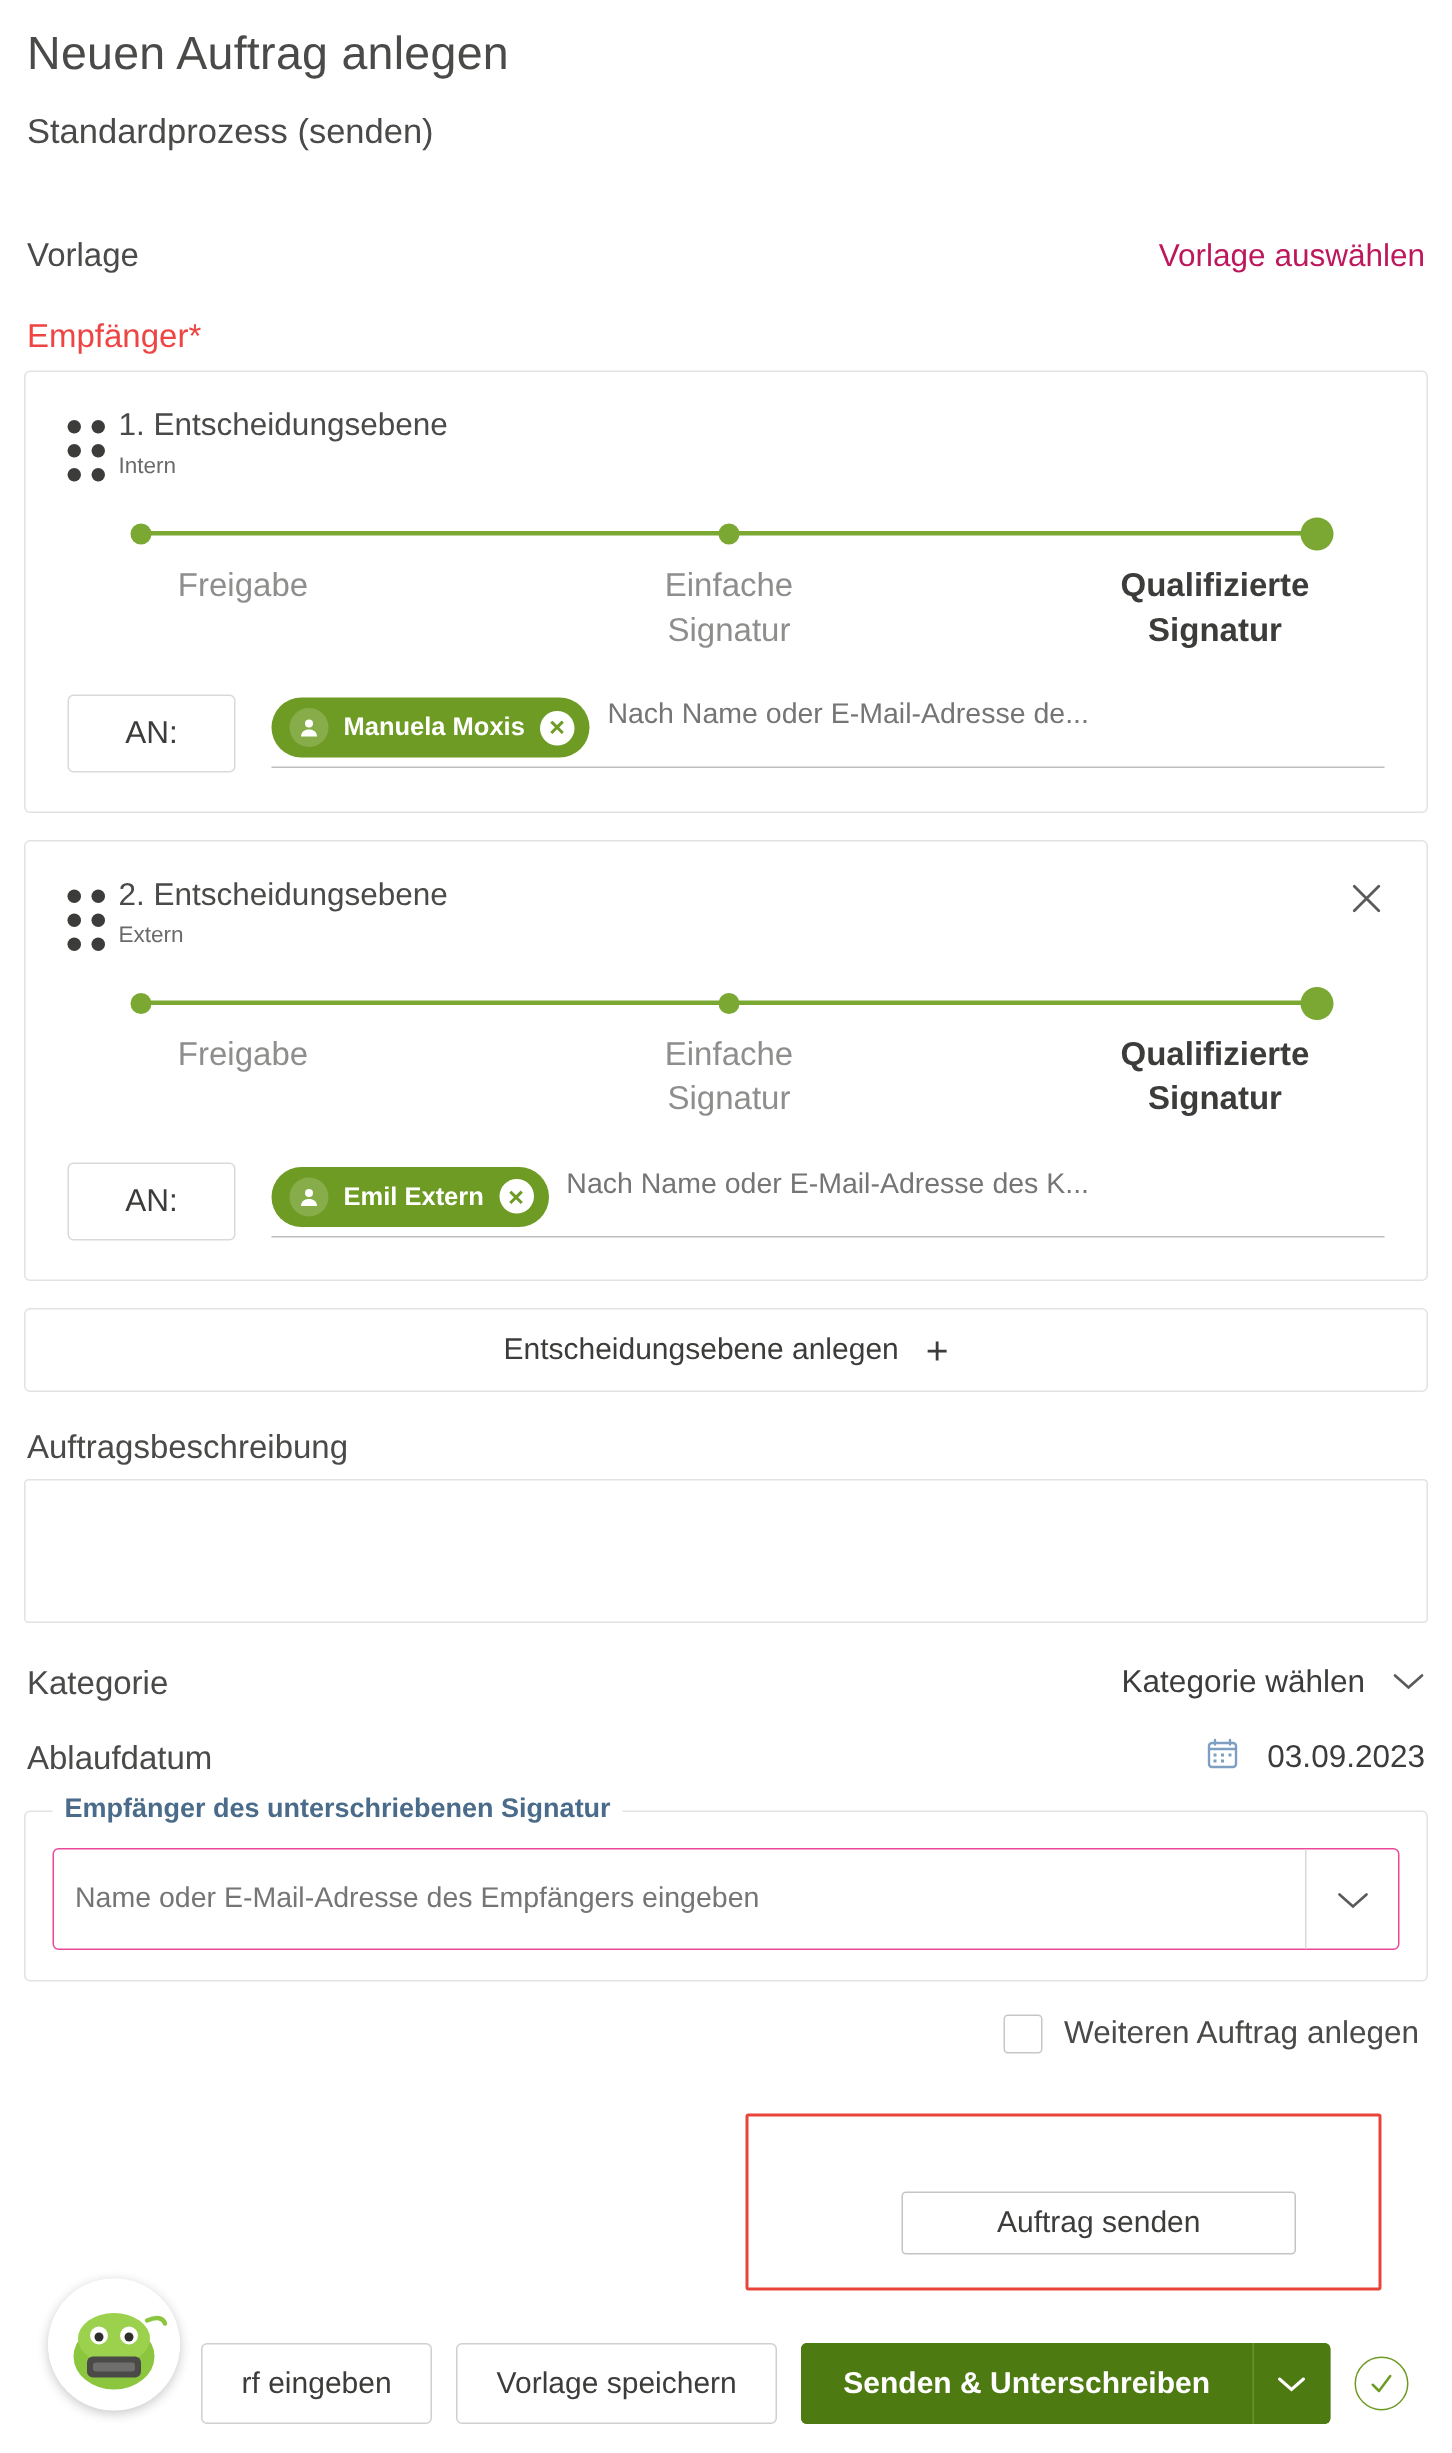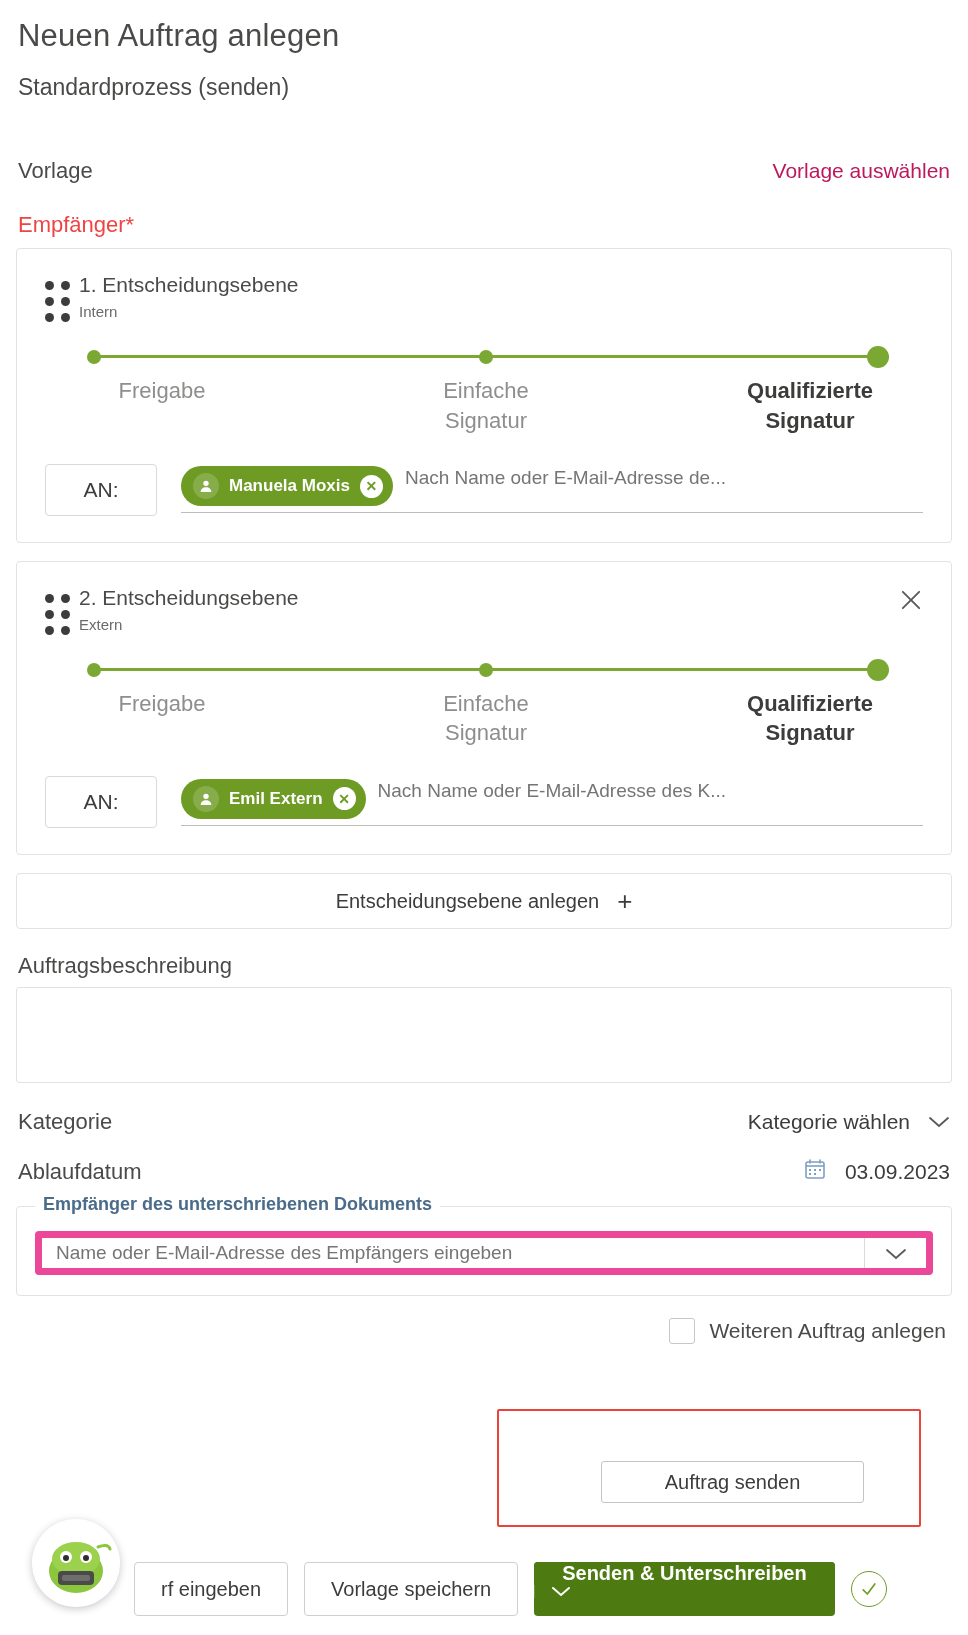--- a/index.html
+++ b/index.html
@@ -298,22 +298,22 @@
     top: -13px;
     left: 18px;
     background: #fff;
     padding: 0 8px;
     font-size: 18px;
     font-weight: 700;
     color: #4a6b8a;
   }
   .select-box {
     margin-top: 10px;
-    height: 44px;
-    border: 7px solid #ec4899;
+    height: 68px;
+    border: 1px solid #ec4899;
     border-radius: 4px;
     display: flex;
     align-items: center;
     background: #fff;
   }
   .select-box input {
     flex: 1 1 auto;
     border: 0; outline: none;
     padding: 0 14px;
     font-size: 19px;
@@ -373,21 +373,20 @@
     font-family: "Liberation Sans", sans-serif;
     white-space: nowrap;
   }
   .split {
     display: flex;
     align-items: stretch;
     height: 54px;
     border-radius: 4px;
     overflow: hidden;
     background: #4e7a12;
-    flex-direction: column;
   }
   .split .main {
     background: #4e7a12;
     color: #fff;
     font-size: 20px;
     font-weight: 700;
     padding: 0 28px;
     display: flex; align-items: center;
     cursor: pointer;
     white-space: nowrap;
@@ -617,21 +616,21 @@
           <rect x="16" y="12" width="2" height="2" fill="#7f9fc2" stroke="none"></rect>
           <rect x="6" y="16" width="2" height="2" fill="#7f9fc2" stroke="none"></rect>
           <rect x="11" y="16" width="2" height="2" fill="#7f9fc2" stroke="none"></rect>
         </svg>
       </span>
       <span>03.09.2023</span>
     </span>
   </div>
 
   <div class="fieldset">
-    <div class="legend">Empfänger des unterschriebenen Dokuments</div>
+    <div class="legend">Empfänger des unterschriebenen Signatur</div>
     <div class="select-box">
       <input type="text" placeholder="Name oder E-Mail-Adresse des Empfängers eingeben" style="">
       <span class="caret">
         <svg width="24" height="15" viewBox="0 0 24 15" fill="none" stroke="#5a5a59" stroke-width="1.8" stroke-linecap="round">
             <path d="M3 4 L12 12 L21 4"></path>
           </svg>
       </span>
     </div>
   </div>
 

